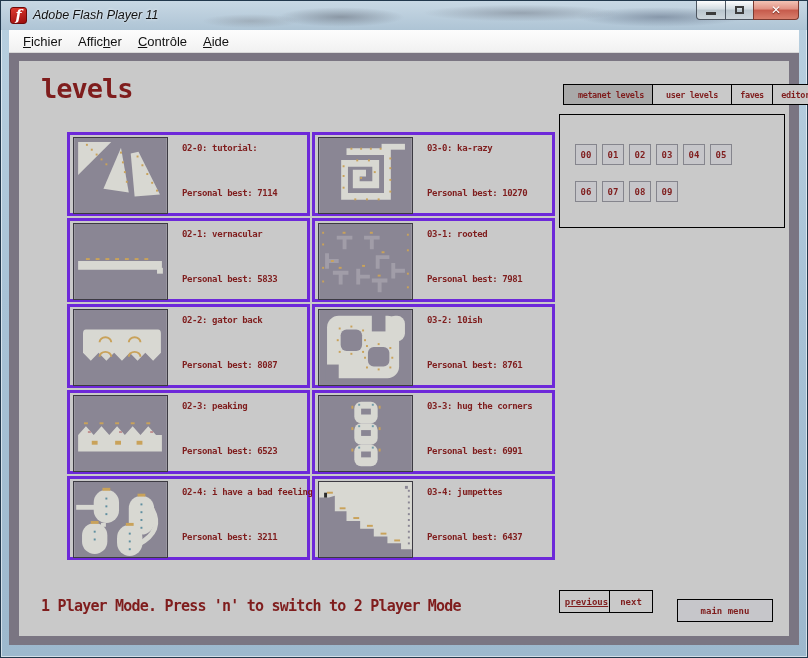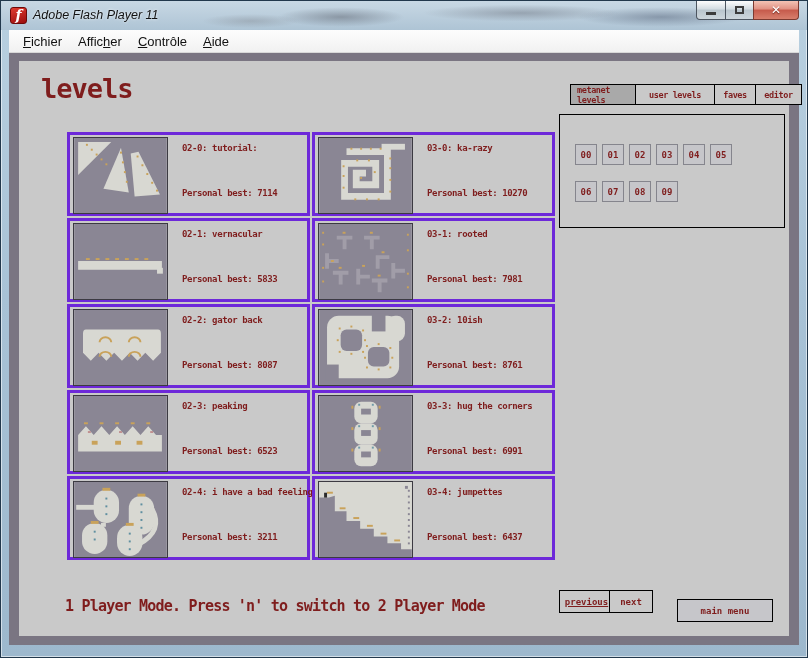--- a/index.html
+++ b/index.html
@@ -46,21 +46,21 @@
   .stage{position:absolute;left:10px;top:8px;right:10px;bottom:9px;background:#c9c9c9;
     font-family:"DejaVu Sans Mono","Liberation Mono",monospace;color:#7f1d1d;}
   .big-title{position:absolute;left:22px;top:12px;font-size:27px;font-weight:bold;
     letter-spacing:-1px;}
   
   .tabs{position:absolute;left:539px;top:23px;display:flex;}
   .tab{height:21px;border:1px solid #000;margin-left:-1px;background:#c9c9c9;
     font-size:8.5px;font-weight:bold;letter-spacing:-0.4px;
     display:flex;align-items:center;justify-content:center;cursor:pointer;}
   .tab.active{background:#a9a9a9;}
-  .tab.w1{width:66px;margin-left:12px;padding-left:6px;}
+  .tab.w1{width:90px;margin-left:5px;padding-left:6px;}
   .tab.w2{width:80px;}
   .tab.w3{width:42px;}
   .tab.w4{width:47px;}
   
   .ep-panel{position:absolute;left:540px;top:53px;width:226px;height:114px;
     border:1px solid #000;}
   .ep-row{position:absolute;left:15px;display:flex;gap:5px;}
   .ep-row.r1{top:29px;}
   .ep-row.r2{top:66px;}
   .ep-btn{width:22px;height:21px;border:1px solid #85858d;background:#c6c6ca;
@@ -74,21 +74,21 @@
     border:1px solid #3c3a42;overflow:hidden;}
   .thumb svg{display:block;width:100%;height:100%;}
   .t-bg{fill:#8a8694;} .t-light{fill:#d8d8d2;} .t-gold{fill:#c9a25a;}
   .t-mid{fill:#a19da8;} .t-stroke{stroke:#d8d8d2;fill:none;}
   .card-title{position:absolute;left:112px;top:8px;font-size:9px;font-weight:bold;
     letter-spacing:-0.4px;white-space:nowrap;}
   .card-best{position:absolute;left:112px;top:53px;font-size:9px;font-weight:bold;
     letter-spacing:-0.4px;white-space:nowrap;}
   
   .status{position:absolute;left:22px;top:536px;font-size:15px;font-weight:bold;
-    letter-spacing:-0.8px;white-space:nowrap;margin-left:24px;}
+    letter-spacing:-0.8px;white-space:nowrap;}
   .btn{position:absolute;border:1px solid #000;background:#c9c9c9;font-size:9px;
     font-weight:bold;display:flex;align-items:center;justify-content:center;cursor:pointer;
     font-family:"DejaVu Sans Mono","Liberation Mono",monospace;}
   .btn-prev{left:540px;top:529px;width:55px;height:23px;text-decoration:underline;}
   .btn-next{left:590px;top:529px;width:44px;height:23px;}
   .btn-main{left:658px;top:538px;width:96px;height:23px;background:#c6c6ca;}
 </style>
 </head>
 <body>
 

